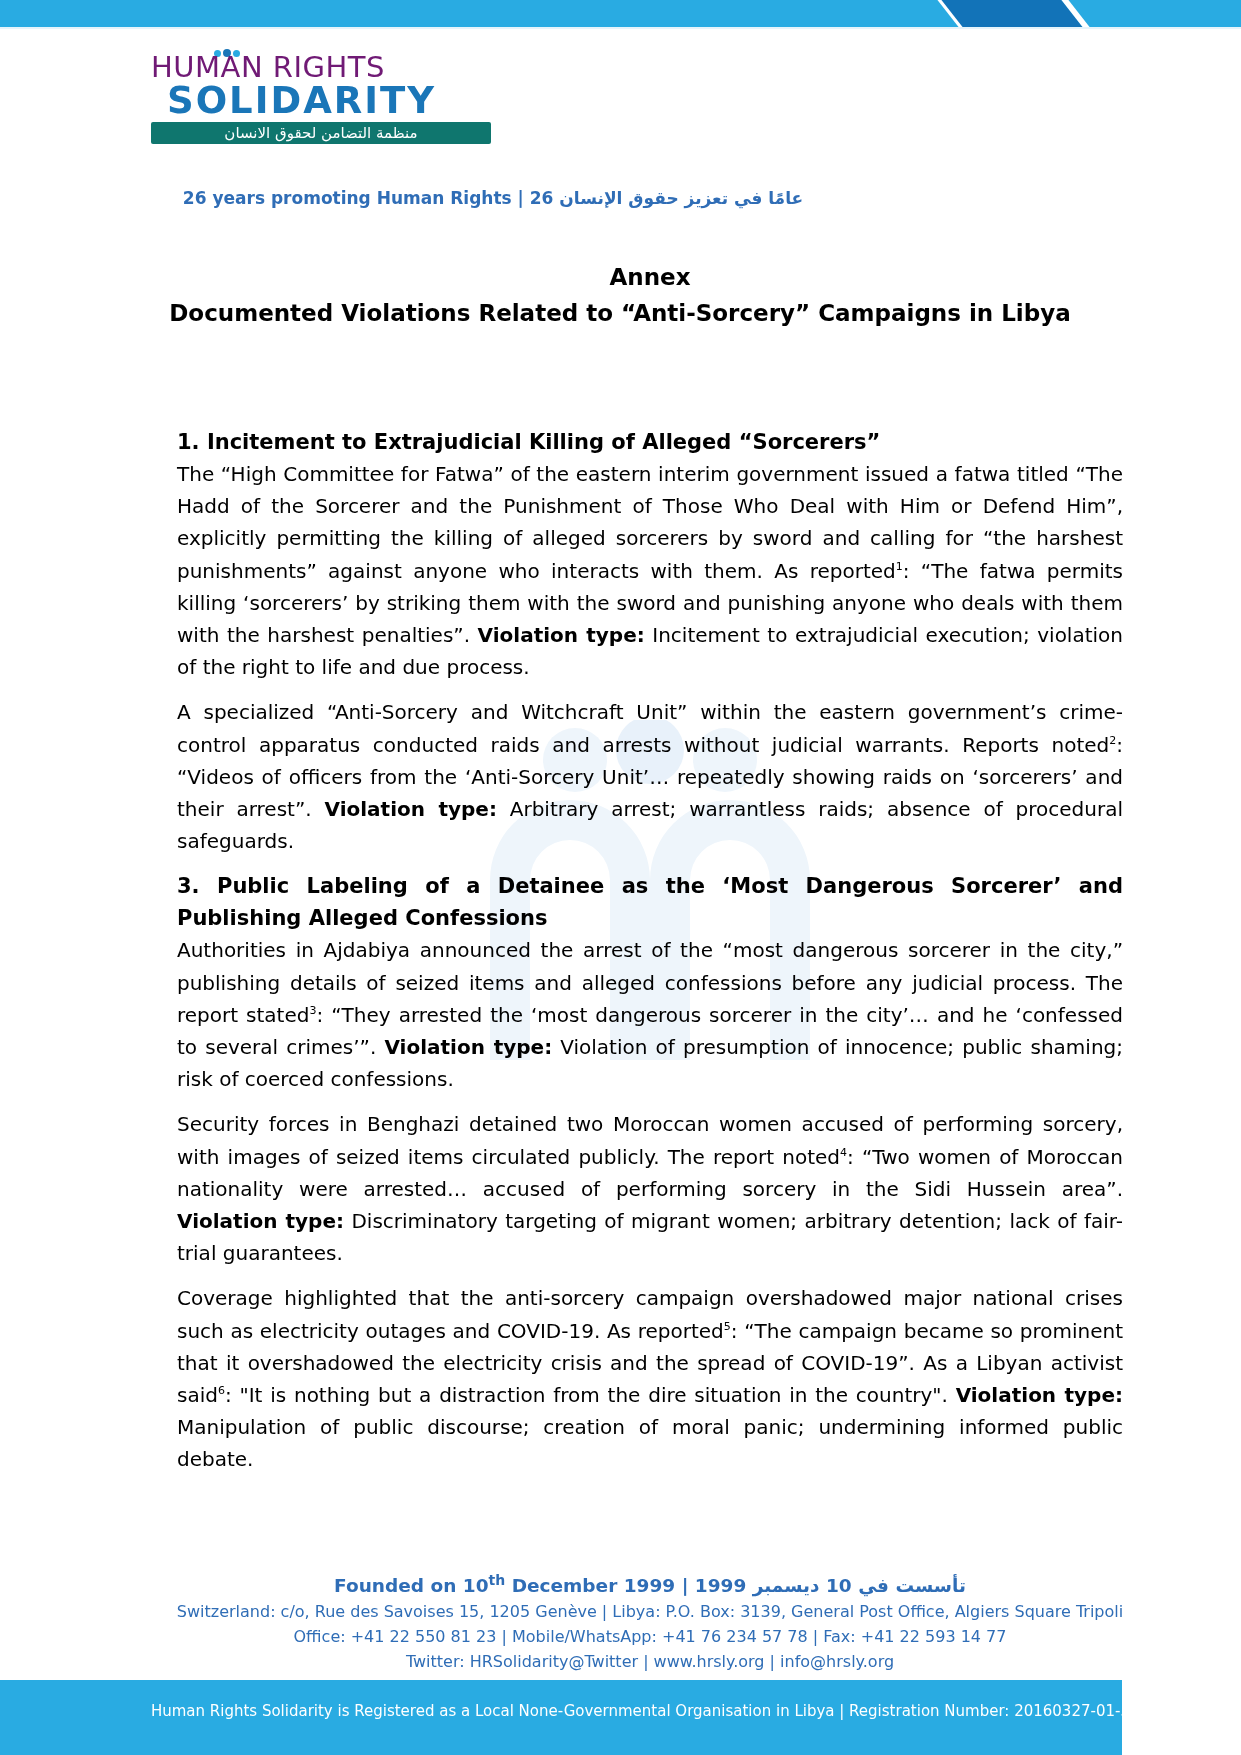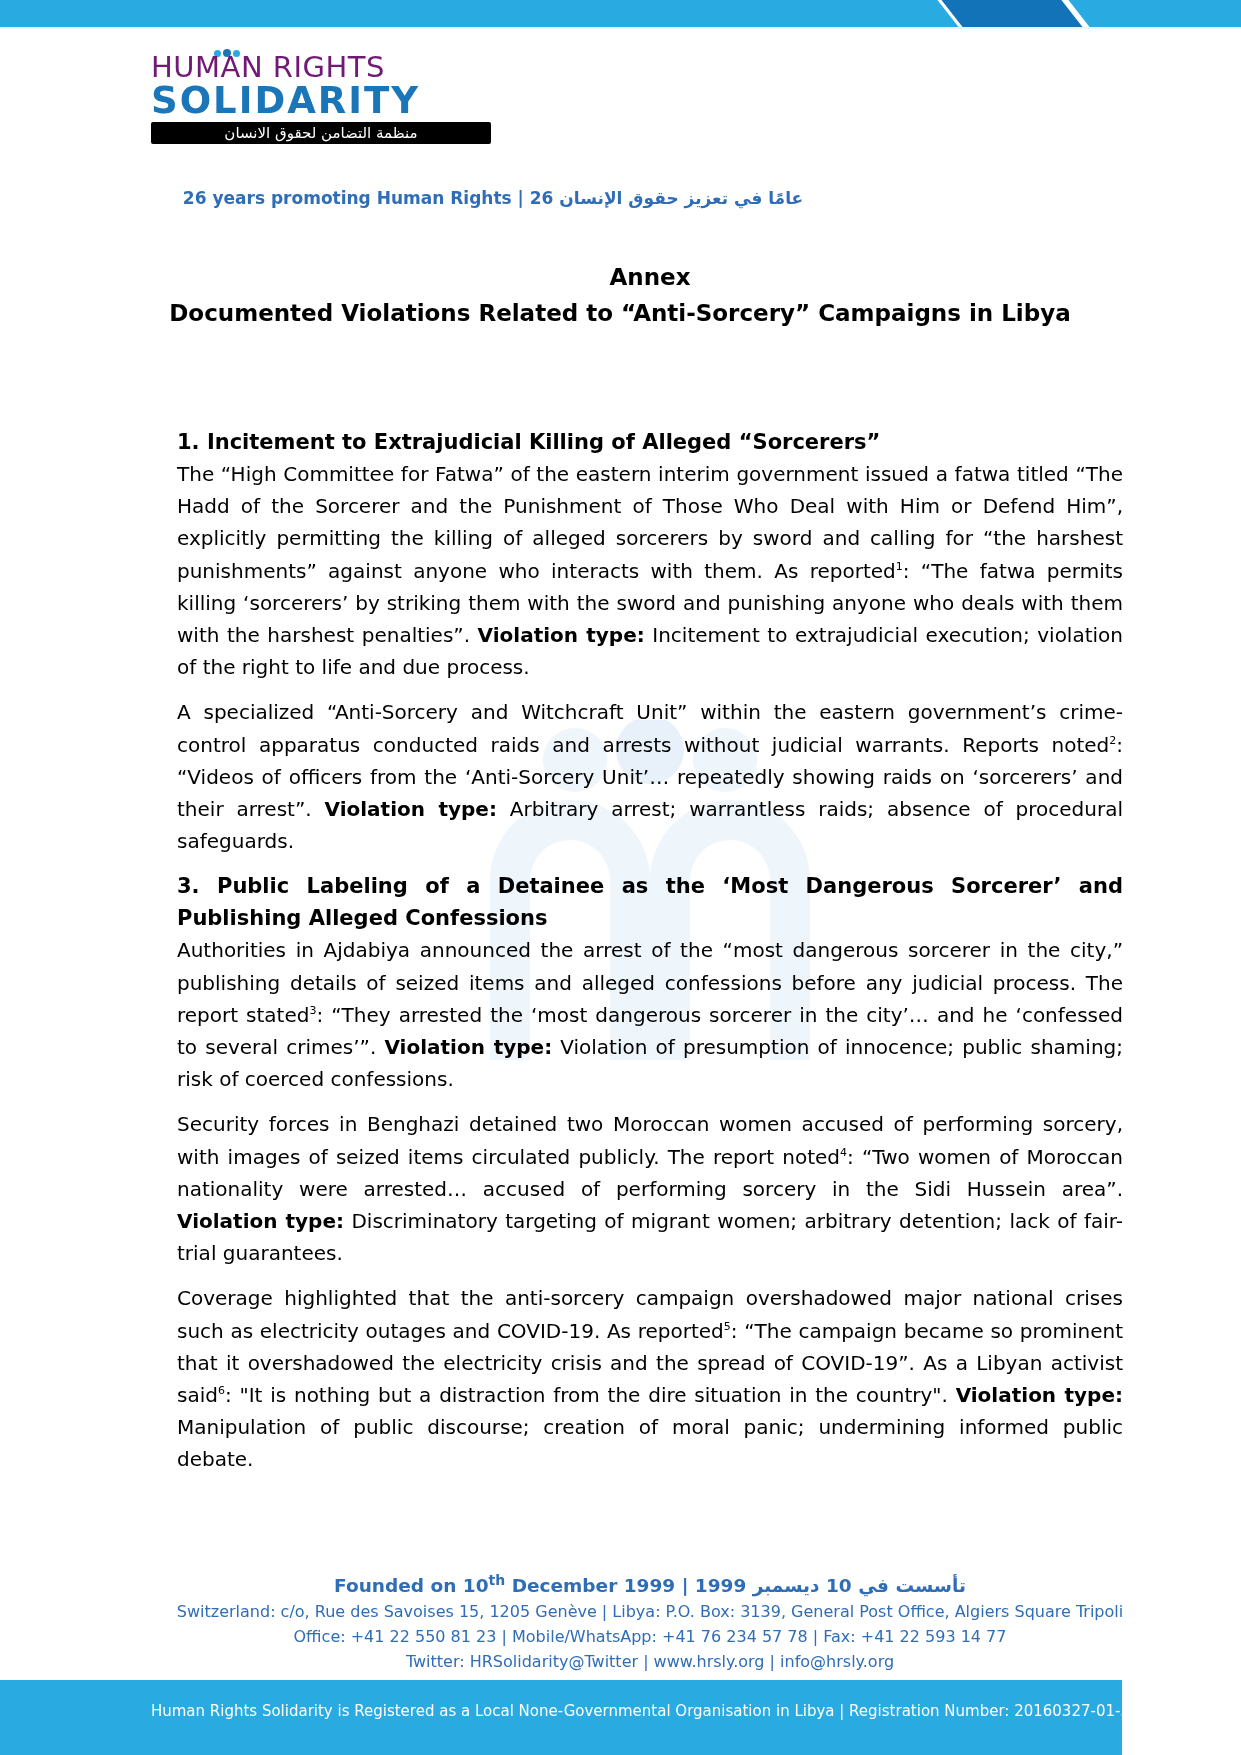--- a/index.html
+++ b/index.html
@@ -4,25 +4,25 @@
 <style>
   html, body { margin: 0; padding: 0; background: #ffffff; }
   body { width: 1241px; height: 1755px; position: relative; overflow: hidden; font-family: "DejaVu Sans", sans-serif; color: #000; }
   .top-band { position: absolute; left: 0; top: 0; width: 1241px; height: 27px; background: #29abe2; }
   .top-band .bar-div { position: absolute; top: 0; height: 27px; background: #ffffff; transform: skewX(38deg); width: 7px; }
   .top-band .dark { position: absolute; top: 0; height: 27px; background: #1273b8; transform: skewX(38deg); }
   .top-gap { position: absolute; left: 0; top: 27px; width: 1241px; height: 2px; background: #e6f4fb; }
 
   .logo { position: absolute; left: 151px; top: 40px; width: 340px; height: 104px; }
   .logo .l1 { position: absolute; left: 0; top: 12px; font-family: "DejaVu Sans", sans-serif; font-size: 29px; letter-spacing: 0.5px; color: #701a75; font-weight: normal; line-height: 30px; }
-  .logo .l2 { position: absolute; left: 0; top: 42px; font-family: "DejaVu Sans", sans-serif; font-size: 37px; letter-spacing: 2px; color: #1a76b8; font-weight: bold; line-height: 38px; }
+  .logo .l2 { position: absolute; left: 16px; top: 42px; font-family: "DejaVu Sans", sans-serif; font-size: 37px; letter-spacing: 2px; color: #1a76b8; font-weight: bold; line-height: 38px; }
   .logo .dots { position: absolute; left: 63px; top: 2px; }
   .logo .dots span { display: inline-block; width: 7px; height: 7px; border-radius: 50%; background: #29abe2; margin-right: 2px; }
   .logo .dots span.mid { background: #1a76b8; width: 8px; height: 8px; }
-  .logo-ar { position: absolute; left: 151px; top: 122px; width: 340px; height: 22px; background: #000000; border-radius: 2px; color: #fff; font-size: 15px; text-align: center; line-height: 22px; direction: rtl; }
+  .logo-ar { position: absolute; left: 151px; top: 122px; width: 340px; height: 22px; background: #0f766e; border-radius: 2px; color: #fff; font-size: 15px; text-align: center; line-height: 22px; direction: rtl; }
 
   .tagline { position: absolute; left: 0; width: 986px; top: 188px; text-align: center; font-size: 17px; font-weight: bold; color: #2f6db6; font-family: "DejaVu Sans", sans-serif; }
 
   .watermark { position: absolute; left: 480px; top: 720px; width: 340px; height: 340px; opacity: 1; }
 
   .title { position: absolute; left: 0; width: 1300px; text-align: center; font-weight: bold; font-size: 23px; font-family: "DejaVu Sans", sans-serif; }
   .t1 { top: 264px; }
   .t2 { top: 300px; left: -30px; }
 
   .content { position: absolute; left: 177px; top: 398px; width: 946px; font-family: "DejaVu Sans", sans-serif; font-size: 20px; line-height: 32.2px; text-align: justify; margin-top: 28px; }

